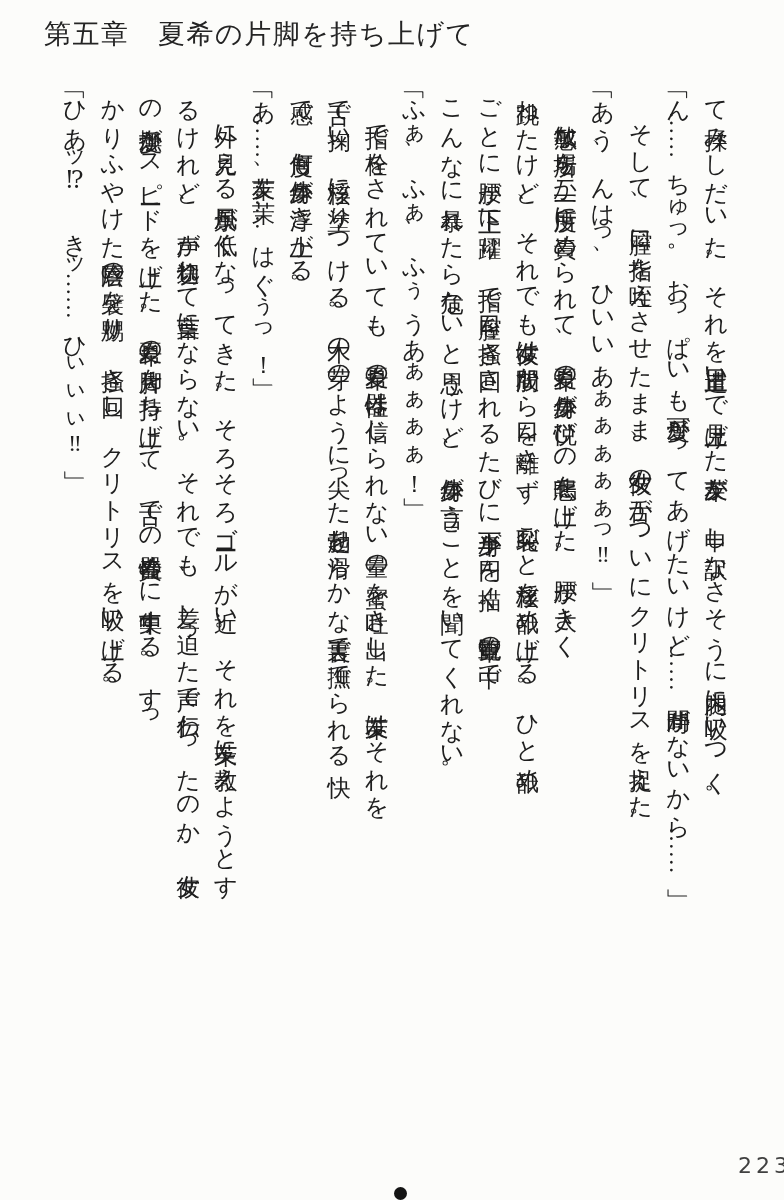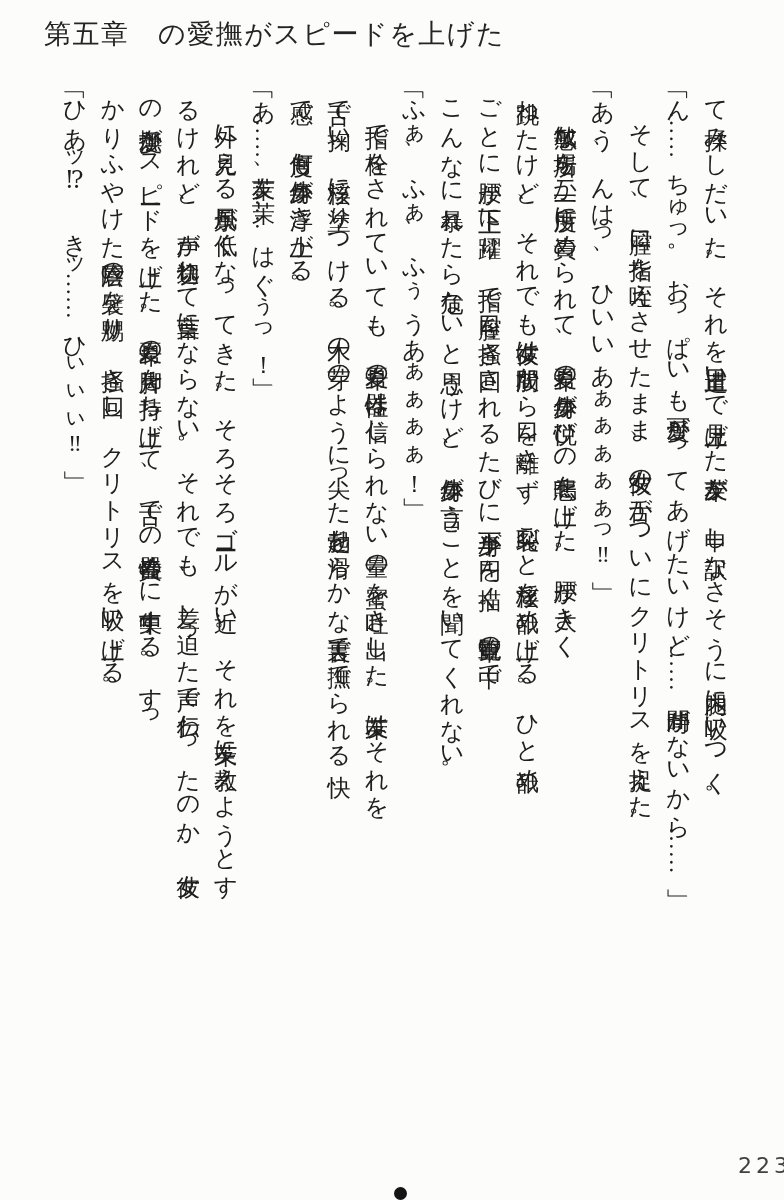--- a/index.html
+++ b/index.html
@@ -60,21 +60,21 @@
     top: 1187px;
     width: 13px;
     height: 13px;
     border-radius: 50%;
     background: #141414;
   }
 </style>
 </head>
 <body>
 
-<div class="chapter-header">第五章　の愛撫がスピードを上げた</div>
+<div class="chapter-header">第五章　夏希の片脚を持ち上げて</div>
 
 <div class="text-block">
   <div class="text-line">て揉みしだいた。それを上目遣いで見上げた茉友が、申し訳なさそうに内腿に吸いつく。</div>
   <div class="text-line">「ん……ちゅっ。おっぱいも可愛がってあげたいけど……時間がないから……」</div>
   <div class="text-line indent">そして、膣口に指を咥えさせたまま、彼女の舌がついにクリトリスを捉えた。</div>
   <div class="text-line">「あう、んはっ、ひいいあぁぁぁぁぁっ‼」</div>
   <div class="text-line indent">敏感な場所を二か所一度に責められて、夏希の身体が悦びの悲鳴を上げた。腰が大きく</div>
   <div class="text-line">跳ねたけど、それでも彼女は股間から口を離さず、恥裂ごと淫核を舐め上げる。ひと舐め</div>
   <div class="text-line">ごとに腰が上下に躍り、指で膣口を掻き回されるたびに下半身が円を描く。観覧車の中で</div>
   <div class="text-line">こんなに暴れたら危ないと思うけど、身体が言うことを聞いてくれない。</div>

